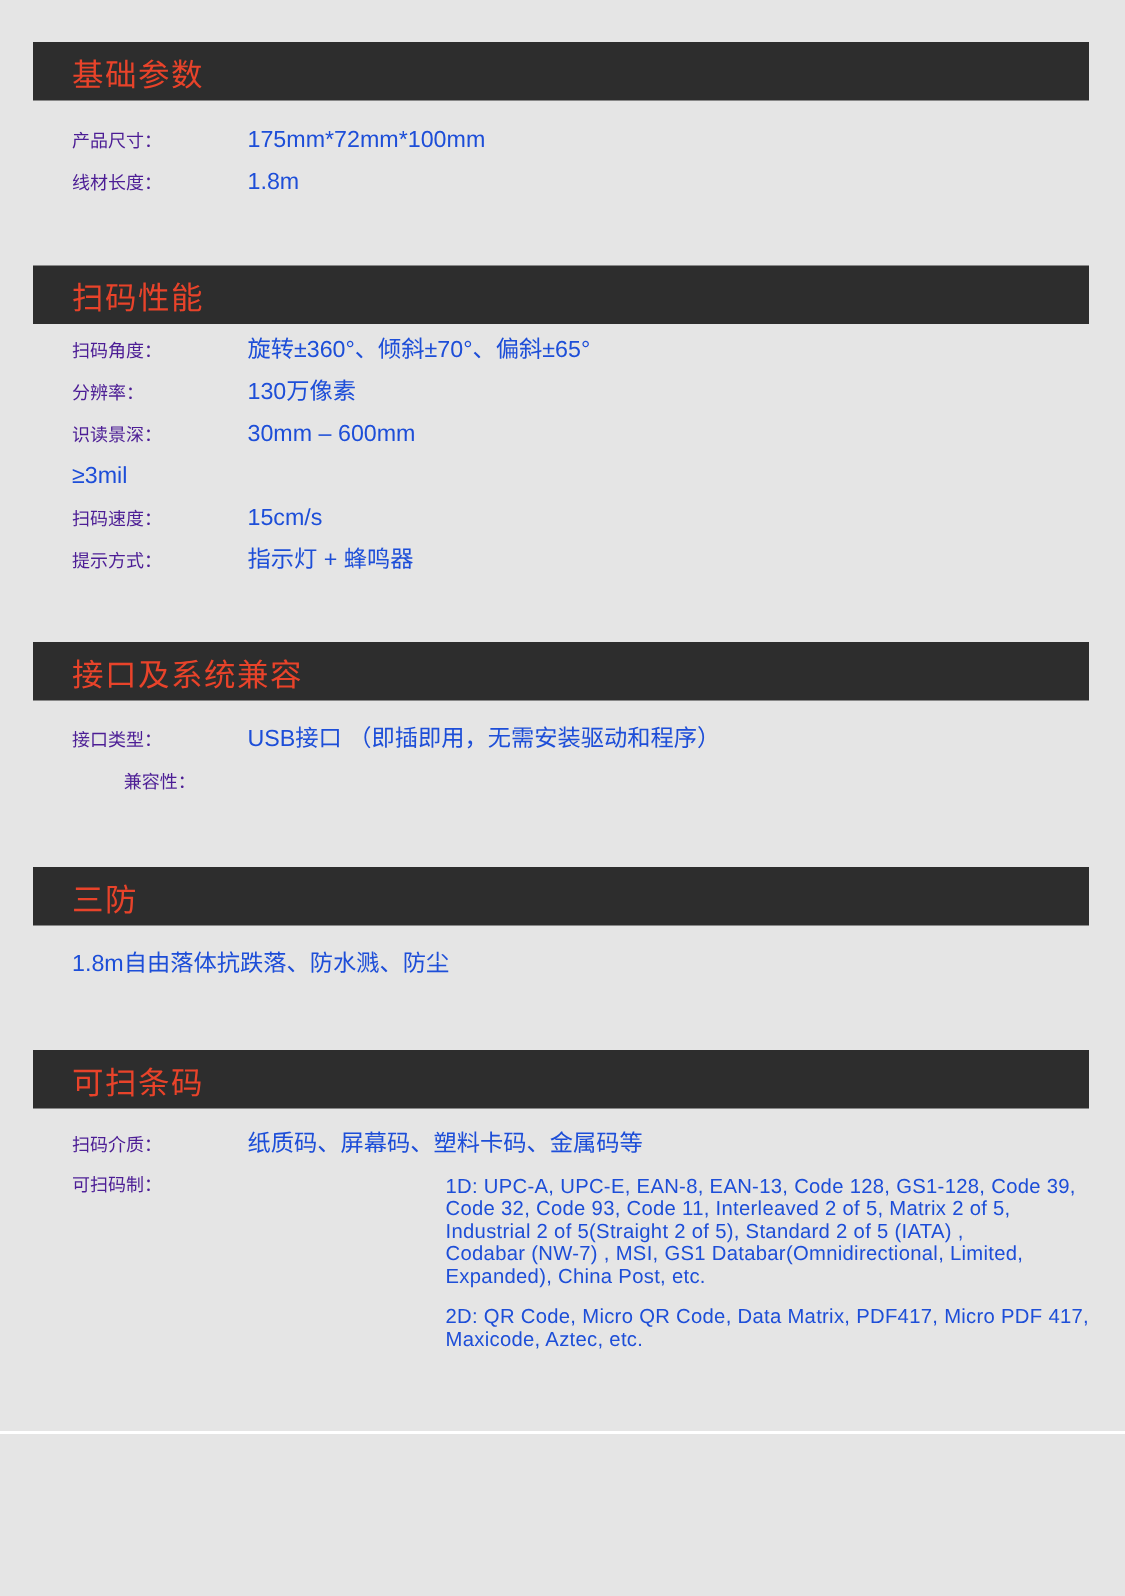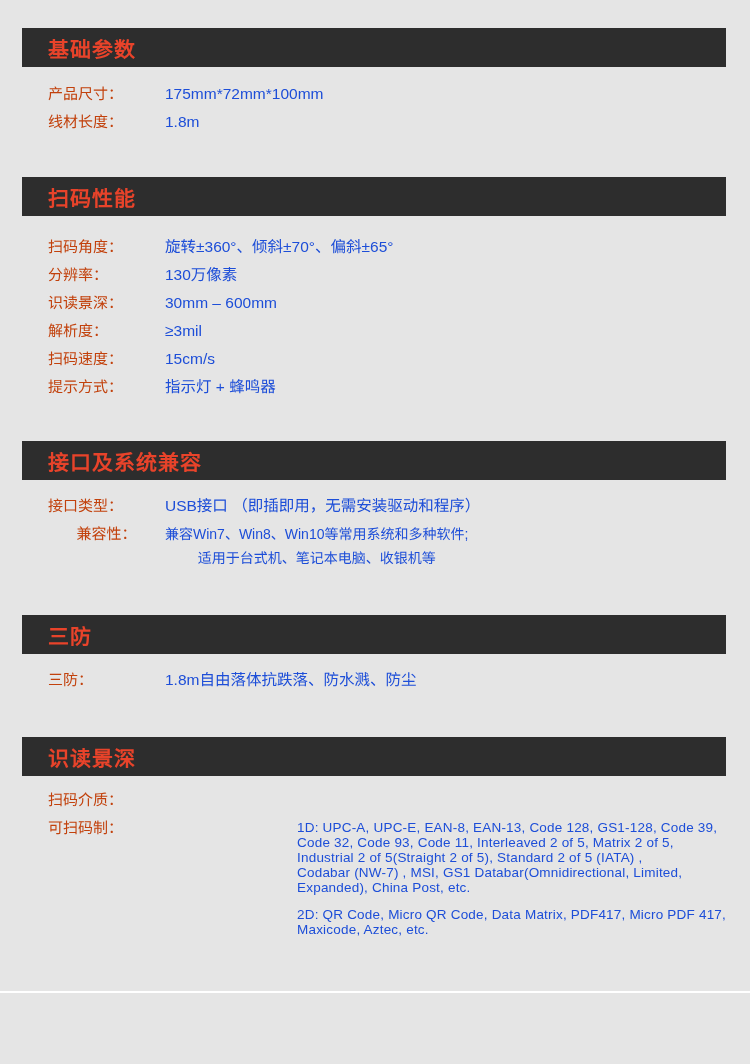--- a/index.html
+++ b/index.html
@@ -20,35 +20,35 @@
   .section-bar {
     height: 39px;
     background: #2d2d2d;
     display: flex;
     align-items: center;
     padding-left: 26px;
   }
   .section-bar .section-title {
     color: #e8432a;
     font-size: 21px;
-    font-weight: bold;
+    font-weight: normal;
     letter-spacing: 1px;
   }
   .section-content {
     padding-left: 26px;
   }
   .spec-row {
     display: flex;
     align-items: flex-start;
   }
   .spec-label {
     width: 117px;
     flex: 0 0 117px;
-    font-size: 15px;
-    color: #c2410c;
+    font-size: 12px;
+    color: #4c1d95;
     line-height: 28px;
     white-space: nowrap;
   }
   .spec-value {
     font-size: 15.5px;
     color: #1d4ed8;
     line-height: 28px;
     white-space: pre-line;
   }
   .spec-value.small {
@@ -58,21 +58,21 @@
   }
   .spec-value.tiny {
     font-size: 13.5px;
     line-height: 15px;
     letter-spacing: 0.2px;
   }
   
   #bar-1 { margin-top: 28px; }
   #content-1 { margin-top: 13px; }
   #bar-2 { margin-top: 41px; }
-  #content-2 { margin-top: 17px; }
+  #content-2 { margin-top: 4px; }
   #bar-3 { margin-top: 40px; }
   #content-3 { margin-top: 12px; }
   #row-compat { margin-top: 2px; text-align: center; }
   #row-compat .spec-label { line-height: 24px; }
   #bar-4 { margin-top: 45px; text-align: center; }
   #content-4 { margin-top: 12px; }
   #bar-5 { margin-top: 43px; }
   #content-5 { margin-top: 10px; }
   #row-codes { margin-top: 6px; justify-content: space-between; }
   #row-codes .spec-label { line-height: 15px; }
@@ -112,21 +112,20 @@
     </div>
     <div class="spec-row">
       <span class="spec-label">分辨率：</span>
       <span class="spec-value">130万像素</span>
     </div>
     <div class="spec-row">
       <span class="spec-label">识读景深：</span>
       <span class="spec-value">30mm – 600mm</span>
     </div>
     <div class="spec-row">
-      <span class="spec-label">解析度：</span>
       <span class="spec-value">≥3mil</span>
     </div>
     <div class="spec-row">
       <span class="spec-label">扫码速度：</span>
       <span class="spec-value">15cm/s</span>
     </div>
     <div class="spec-row">
       <span class="spec-label">提示方式：</span>
       <span class="spec-value">指示灯 + 蜂鸣器</span>
     </div>
@@ -135,41 +134,39 @@
   <div class="section-bar" id="bar-3">
     <span class="section-title">接口及系统兼容</span>
   </div>
   <div class="section-content" id="content-3">
     <div class="spec-row">
       <span class="spec-label">接口类型：</span>
       <span class="spec-value">USB接口 （即插即用，无需安装驱动和程序）</span>
     </div>
     <div class="spec-row" id="row-compat">
       <span class="spec-label">兼容性：</span>
-      <span class="spec-value small">兼容Win7、Win8、Win10等常用系统和多种软件;
-适用于台式机、笔记本电脑、收银机等</span>
     </div>
   </div>
 
   <div class="section-bar" id="bar-4">
     <span class="section-title">三防</span>
   </div>
   <div class="section-content" id="content-4">
     <div class="spec-row">
-      <span class="spec-label">三防：</span>
       <span class="spec-value">1.8m自由落体抗跌落、防水溅、防尘</span>
     </div>
   </div>
 
   <div class="section-bar" id="bar-5">
-    <span class="section-title">识读景深</span>
+    <span class="section-title">可扫条码</span>
   </div>
   <div class="section-content" id="content-5">
     <div class="spec-row">
       <span class="spec-label">扫码介质：</span>
+      <span class="spec-value">纸质码、屏幕码、塑料卡码、金属码等</span>
     </div>
     <div class="spec-row" id="row-codes">
       <span class="spec-label">可扫码制：</span>
       <span class="spec-value-group">
         <div class="spec-value tiny" id="barcode-1d">1D: UPC-A, UPC-E, EAN-8, EAN-13, Code 128, GS1-128, Code 39,
 Code 32, Code 93, Code 11, Interleaved 2 of 5, Matrix 2 of 5,
 Industrial 2 of 5(Straight 2 of 5), Standard 2 of 5 (IATA) ,
 Codabar (NW-7) , MSI, GS1 Databar(Omnidirectional, Limited,
 Expanded), China Post, etc.</div>
         <div class="spec-value tiny" id="barcode-2d">2D: QR Code, Micro QR Code, Data Matrix, PDF417, Micro PDF 417,

